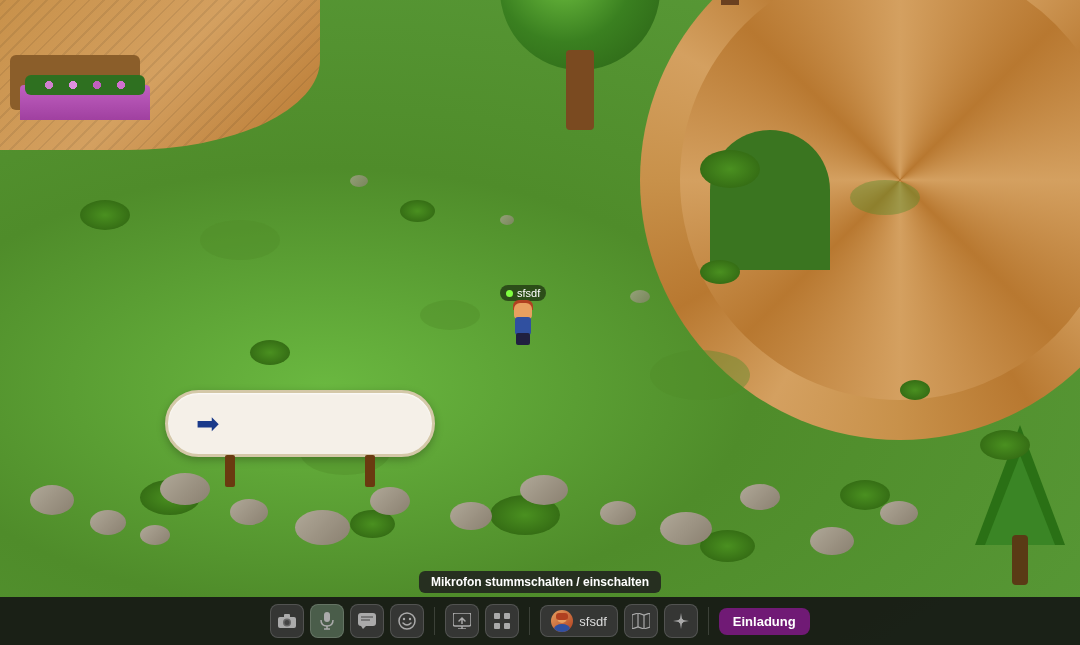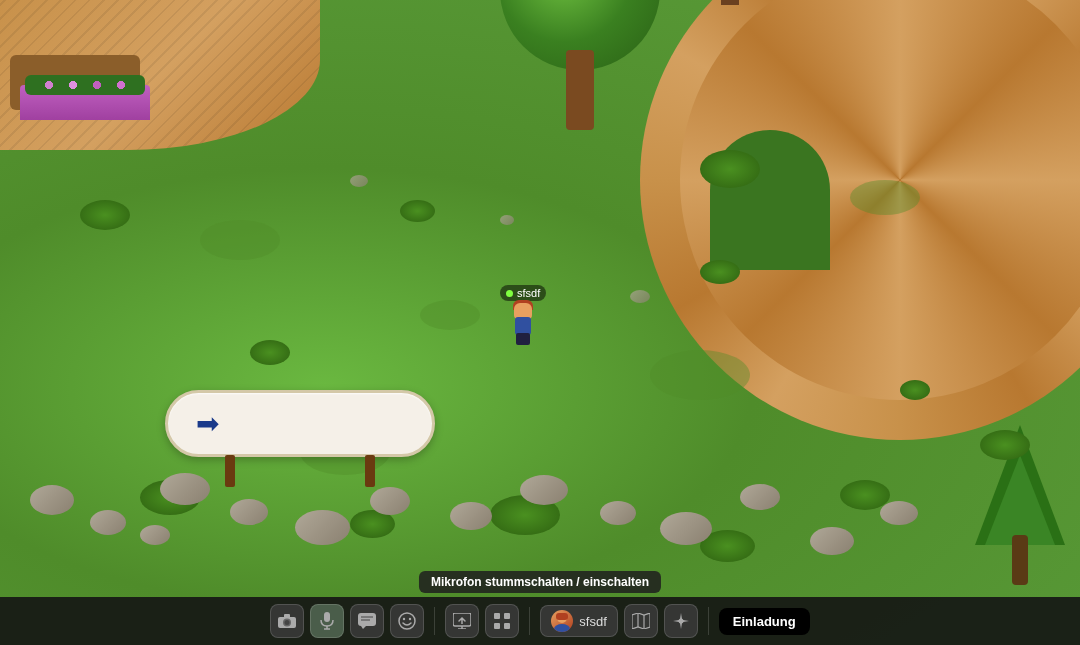--- a/index.html
+++ b/index.html
@@ -370,21 +370,21 @@
     .user-avatar-small {
       width: 22px; height: 22px;
       border-radius: 50%;
       background: linear-gradient(135deg, #e8a060, #b04020);
       display: flex; align-items: center; justify-content: center;
       font-size: 10px;
       color: #fff;
       overflow: hidden;
     }
     .invite-btn {
-      background: #000000;
+      background: #701a75;
       border: none;
       border-radius: 8px;
       color: #fff;
       font-size: 13px;
       padding: 6px 14px;
       cursor: pointer;
       font-weight: 600;
     }
   </style>
 </head>

